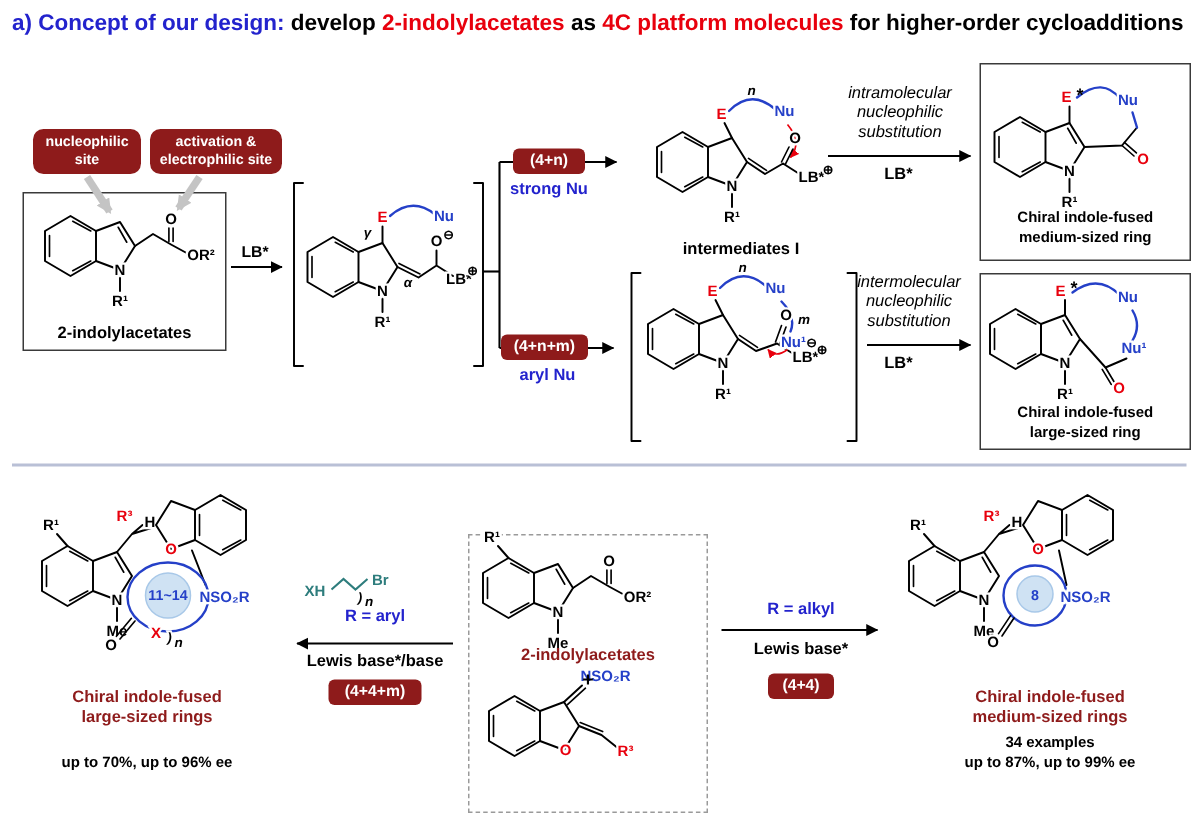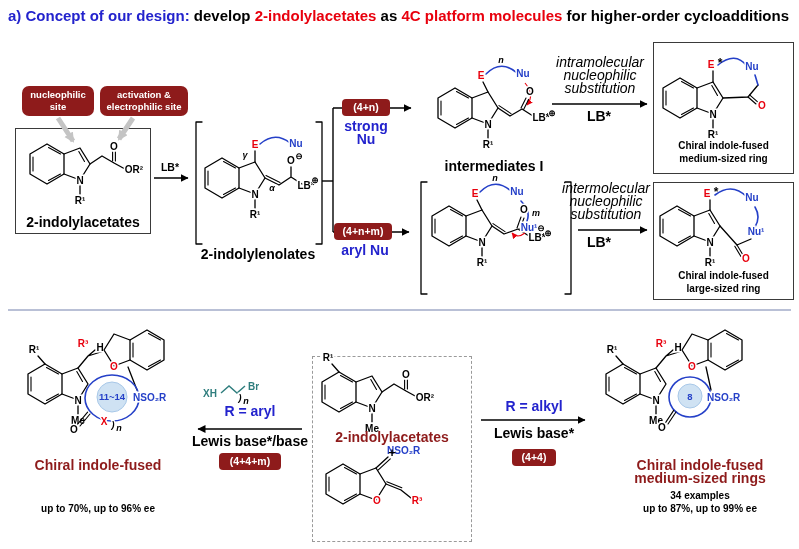--- a/index.html
+++ b/index.html
@@ -11,21 +11,21 @@
   .tag{position:absolute;background:#8e1b1b;color:#fff;font-weight:bold;font-size:9.5px;line-height:12px;text-align:center;border-radius:7px;padding:3px 2px}
   .badge{position:absolute;background:#8e1b1b;color:#fff;font-weight:bold;font-size:10.5px;line-height:13px;text-align:center;border-radius:4px;padding:2px 3px}
   .frame{position:absolute;border:1.4px solid #3a3a3a;background:#fff}
   .dashedbox{position:absolute;border:1.6px dashed #9a9a9a;background:#fff}
   .divider{position:absolute;left:8px;top:309px;width:783px;height:2px;background:#b9c0d6}
   .lbl{position:absolute;text-align:center;font-weight:bold;color:#000}
   .dred{color:#8e1b1b}
   .blue{color:#2323cd}
   .itl{font-style:italic;font-weight:normal}
   .s10{font-size:10px;line-height:12px}
-  .s105{font-size:14px;line-height:13px}
+  .s105{font-size:11px;line-height:13px}
   .s13{font-size:13px;line-height:14px}
   svg.layer{position:absolute;left:0;top:0}
   .bd{stroke:#000;stroke-width:1.3;fill:none;stroke-linecap:round;stroke-linejoin:round}
   .bd2{stroke:#000;stroke-width:1.1;fill:none;stroke-linecap:round}
   .bdb{stroke:#2540c8;stroke-width:1.6;fill:none;stroke-linecap:round}
   .bdt{stroke:#2e7d7d;stroke-width:1.4;fill:none}
   .arw{stroke:#000;stroke-width:1.4;fill:none}
   .arwg{stroke:#c4c4c4;stroke-width:5;fill:none}
   .arwr{stroke:#e8000d;stroke-width:1.1;fill:none}
   text{font-family:"Liberation Sans",sans-serif}
@@ -289,21 +289,20 @@
   <div class="tag" style="left:22px;top:86px;width:72px">
     <div>nucleophilic</div>
     <div>site</div>
   </div>
   <div class="tag" style="left:100px;top:86px;width:88px">
     <div>activation &amp;</div>
     <div>electrophilic site</div>
   </div>
 
   <div class="lbl s105" style="left:16px;top:216px;width:134px">2-indolylacetates</div>
-  <div class="lbl s105" style="left:190px;top:248px;width:136px">2-indolylenolates</div>
 
   <div class="badge" style="left:342px;top:99px;width:48px">(4+n)</div>
   <div class="lbl s105 blue" style="left:336px;top:120px;width:60px">strong Nu</div>
   <div class="badge" style="left:334px;top:223px;width:58px">(4+n+m)</div>
   <div class="lbl s105 blue" style="left:332px;top:244px;width:66px">aryl Nu</div>
 
   <div class="lbl s105" style="left:434px;top:160px;width:120px">intermediates I</div>
 
   <div class="lbl s105 itl" style="left:548px;top:56px;width:104px">
     <div>intramolecular</div>
@@ -319,20 +318,21 @@
   </div>
   <div class="lbl s105" style="left:574px;top:236px;width:50px">LB*</div>
 
   <div class="lbl s10" style="left:654px;top:140px;width:139px">Chiral indole-fused</div>
   <div class="lbl s10" style="left:654px;top:153px;width:139px">medium-sized ring</div>
   <div class="lbl s10" style="left:654px;top:270px;width:139px">Chiral indole-fused</div>
   <div class="lbl s10" style="left:654px;top:283px;width:139px">large-sized ring</div>
 
 
   <div class="lbl s105 dred" style="left:6px;top:459px;width:184px">Chiral indole-fused</div>
+  <div class="lbl s105 dred" style="left:6px;top:472px;width:184px">large-sized rings</div>
   <div class="lbl s10" style="left:6px;top:503px;width:184px">up to 70%, up to 96% ee</div>
 
   <div class="lbl s105 blue" style="left:198px;top:405px;width:104px">R = aryl</div>
   <div class="lbl s105" style="left:192px;top:435px;width:116px">Lewis base*/base</div>
   <div class="badge" style="left:219px;top:453px;width:62px">(4+4+m)</div>
 
   <div class="lbl s105 dred" style="left:316px;top:431px;width:152px">2-indolylacetates</div>
   <div class="lbl s13" style="left:316px;top:446px;width:152px">+</div>
 
   <div class="lbl s105 blue" style="left:480px;top:400px;width:108px">R = alkyl</div>

